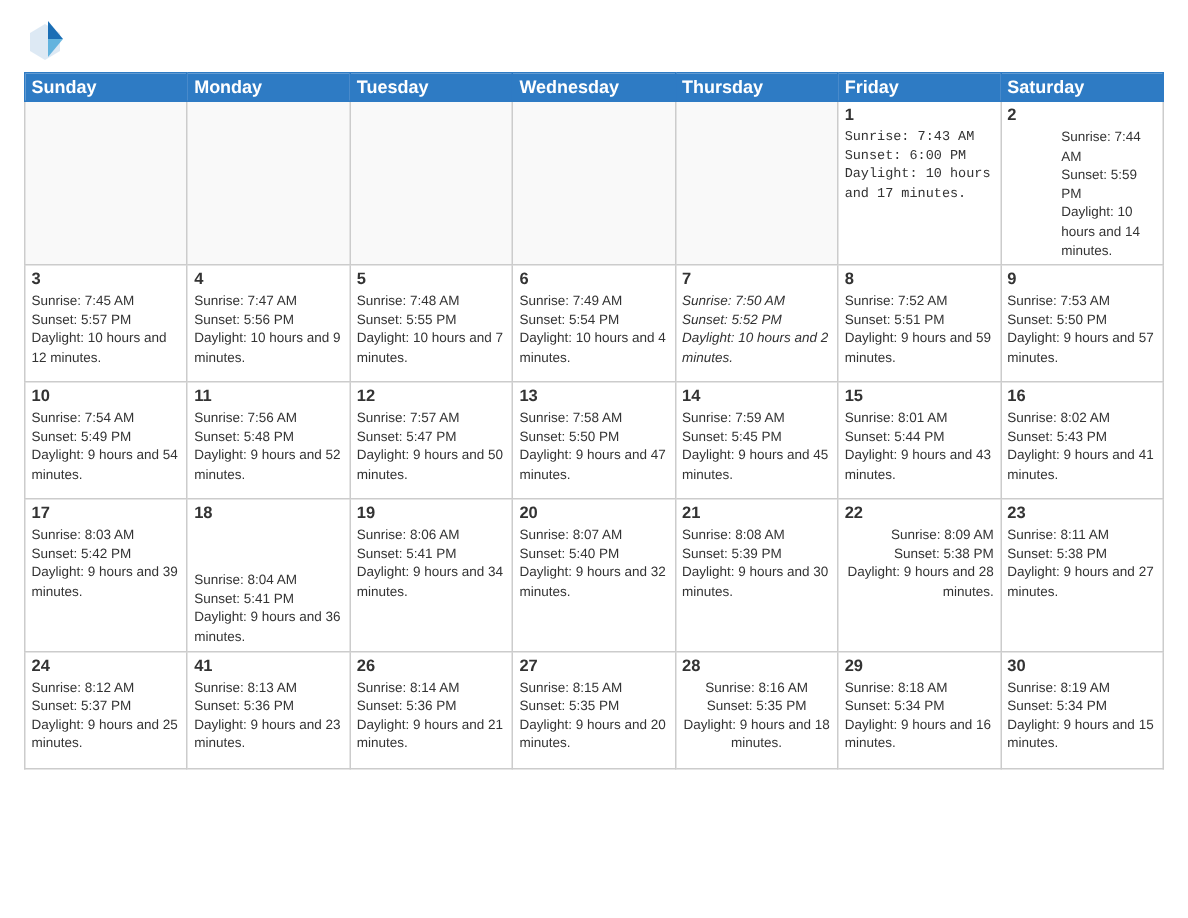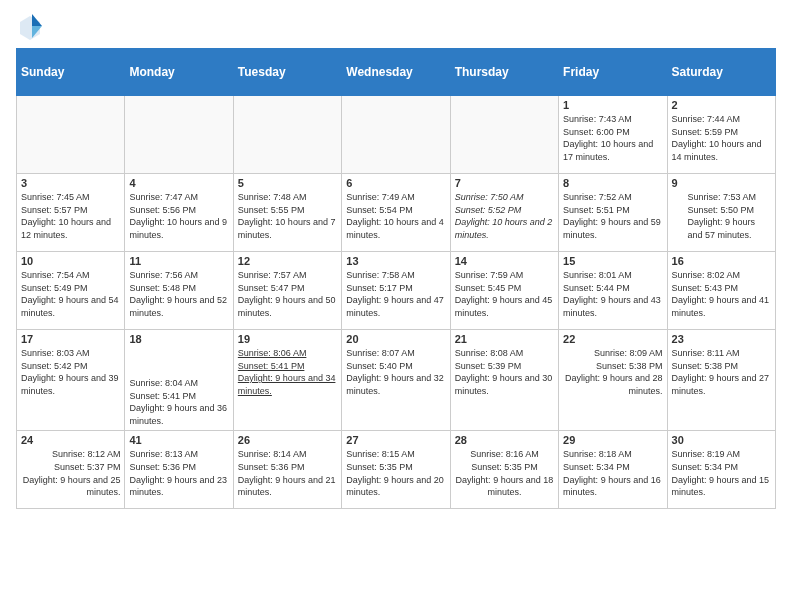--- a/index.html
+++ b/index.html
@@ -54,21 +54,21 @@
     .calendar {
       width: 100%;
       border-collapse: collapse;
       table-layout: fixed;
     }
     .calendar th {
       background-color: #2e7bc4;
       color: #fff;
       font-size: 12px;
       font-weight: bold;
-      padding: 16px 4px;
+      padding: 2px 4px;
       text-align: left;
       border: 1px solid #2e7bc4;
     }
     .calendar td {
       border: 1px solid #ccc;
       vertical-align: top;
       padding: 3px 4px;
       font-size: 9.5px;
       color: #333;
       height: 78px;
@@ -125,27 +125,27 @@
     </thead>
     <tbody id="calendar-body">
     <tr>
           <td class="empty"></td>
           <td class="empty"></td>
           <td class="empty"></td>
           <td class="empty"></td>
           <td class="empty"></td>
           <td>
             <span class="day-num">1</span>
-            <div class="day-info" style="white-space: pre-line;">Sunrise: 7:43 AM
+            <div class="day-info" style="white-space: pre-line; font-family: Liberation Mono, monospace;">Sunrise: 7:43 AM
 Sunset: 6:00 PM
 Daylight: 10 hours and 17 minutes.</div>
           </td>
           <td>
             <span class="day-num">2</span>
-            <div class="day-info" style="white-space: pre-line;">Sunrise: 7:44 AM
+            <div class="day-info" style="white-space: pre-line; margin-left: 36px;">Sunrise: 7:44 AM
 Sunset: 5:59 PM
 Daylight: 10 hours and 14 minutes.</div>
           </td>
         </tr>
         <tr>
           <td>
             <span class="day-num">3</span>
             <div class="day-info" style="white-space: pre-line;">Sunrise: 7:45 AM
 Sunset: 5:57 PM
 Daylight: 10 hours and 12 minutes.</div>
@@ -175,21 +175,21 @@
 Daylight: 10 hours and 2 minutes.</div>
           </td>
           <td>
             <span class="day-num">8</span>
             <div class="day-info" style="white-space: pre-line;">Sunrise: 7:52 AM
 Sunset: 5:51 PM
 Daylight: 9 hours and 59 minutes.</div>
           </td>
           <td>
             <span class="day-num">9</span>
-            <div class="day-info" style="white-space: pre-line; margin-left: 16px;">Sunrise: 7:53 AM
+            <div class="day-info" style="white-space: pre-line;">Sunrise: 7:53 AM
 Sunset: 5:50 PM
 Daylight: 9 hours and 57 minutes.</div>
           </td>
         </tr>
         <tr>
           <td>
             <span class="day-num">10</span>
             <div class="day-info" style="white-space: pre-line;">Sunrise: 7:54 AM
 Sunset: 5:49 PM
 Daylight: 9 hours and 54 minutes.</div>
@@ -202,21 +202,21 @@
           </td>
           <td>
             <span class="day-num">12</span>
             <div class="day-info" style="white-space: pre-line;">Sunrise: 7:57 AM
 Sunset: 5:47 PM
 Daylight: 9 hours and 50 minutes.</div>
           </td>
           <td>
             <span class="day-num">13</span>
             <div class="day-info" style="white-space: pre-line;">Sunrise: 7:58 AM
-Sunset: 5:17 PM
+Sunset: 5:50 PM
 Daylight: 9 hours and 47 minutes.</div>
           </td>
           <td>
             <span class="day-num">14</span>
             <div class="day-info" style="white-space: pre-line;">Sunrise: 7:59 AM
 Sunset: 5:45 PM
 Daylight: 9 hours and 45 minutes.</div>
           </td>
           <td>
             <span class="day-num">15</span>
@@ -239,21 +239,21 @@
 Daylight: 9 hours and 39 minutes.</div>
           </td>
           <td>
             <span class="day-num">18</span>
             <div class="day-info" style="white-space: pre-line; margin-top: 32px;">Sunrise: 8:04 AM
 Sunset: 5:41 PM
 Daylight: 9 hours and 36 minutes.</div>
           </td>
           <td>
             <span class="day-num">19</span>
-            <div class="day-info" style="white-space: pre-line; text-decoration: underline;">Sunrise: 8:06 AM
+            <div class="day-info" style="white-space: pre-line;">Sunrise: 8:06 AM
 Sunset: 5:41 PM
 Daylight: 9 hours and 34 minutes.</div>
           </td>
           <td>
             <span class="day-num">20</span>
             <div class="day-info" style="white-space: pre-line;">Sunrise: 8:07 AM
 Sunset: 5:40 PM
 Daylight: 9 hours and 32 minutes.</div>
           </td>
           <td>
@@ -271,21 +271,21 @@
           <td>
             <span class="day-num">23</span>
             <div class="day-info" style="white-space: pre-line;">Sunrise: 8:11 AM
 Sunset: 5:38 PM
 Daylight: 9 hours and 27 minutes.</div>
           </td>
         </tr>
         <tr>
           <td>
             <span class="day-num">24</span>
-            <div class="day-info" style="white-space: pre-line; text-align: right;">Sunrise: 8:12 AM
+            <div class="day-info" style="white-space: pre-line;">Sunrise: 8:12 AM
 Sunset: 5:37 PM
 Daylight: 9 hours and 25 minutes.</div>
           </td>
           <td>
             <span class="day-num">41</span>
             <div class="day-info" style="white-space: pre-line;">Sunrise: 8:13 AM
 Sunset: 5:36 PM
 Daylight: 9 hours and 23 minutes.</div>
           </td>
           <td>

